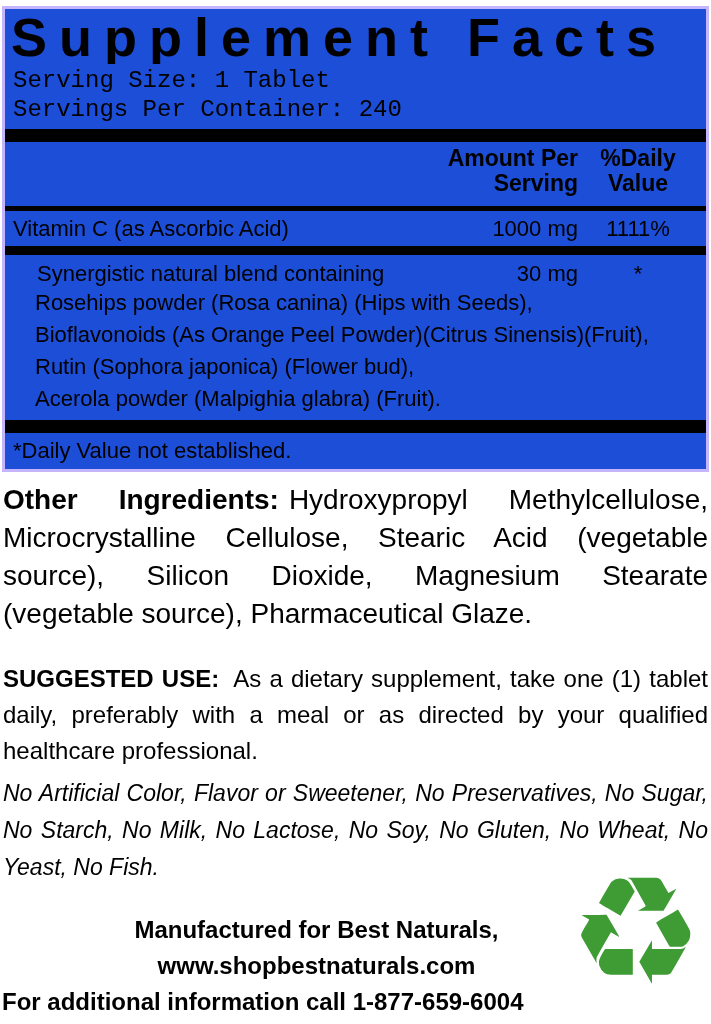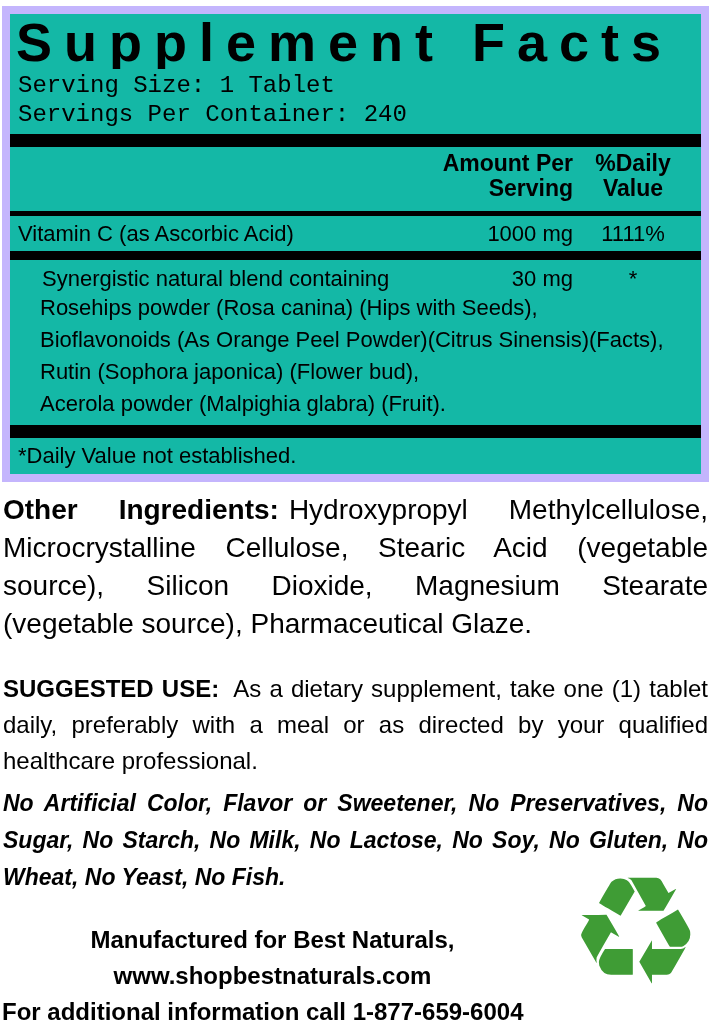--- a/index.html
+++ b/index.html
@@ -4,24 +4,24 @@
 <style>
   html,body{margin:0;padding:0;}
   body{
     width:711px;height:1024px;background:#ffffff;color:#000;
     font-family:"Liberation Sans", sans-serif;
     position:relative;overflow:hidden;
   }
   
   .facts-box{
     margin:6px 2px 0 2px;
-    border:8px solid #c4b5fd;
+    border:3px solid #c4b5fd;
     padding:0 8px;
     box-sizing:border-box;
-    background:#14b8a6;
+    background:#1d4ed8;
   }
   .panel-title{
     margin:1px 0 2px -2px;
     font-size:54px;font-weight:bold;
     letter-spacing:12px;
     white-space:nowrap;overflow:hidden;
     line-height:1.0;
   }
   .serving-line{font-size:24px;line-height:29px;font-family:Liberation Mono, monospace;}
   .bar{background:#000;margin:0 -8px;}
@@ -38,24 +38,24 @@
   .blend-head{font-size:22px;line-height:27px;padding-top:5px;display:flex;margin-left:24px;}
   .blend-item{font-size:22px;line-height:32px;padding-left:22px;white-space:nowrap;overflow:hidden;}
   .footnote{font-size:22px;line-height:25px;padding:5px 0 6px 0;}
   
   .para{margin:0 3px;text-align:justify;}
   .other-ing{margin-top:9px;font-size:28px;line-height:38px;}
   .other-ing .lbl{font-weight:bold;margin-right:10px;}
   .suggested{margin-top:28px;font-size:24px;line-height:36px;}
   .suggested .lbl{font-weight:bold;margin-right:14px;}
   .red{color:#000000;}
-  .disclaimer{margin-top:6px;font-size:23px;line-height:37px;font-weight:bold;font-style:italic;}
+  .disclaimer{margin-top:6px;font-size:23px;line-height:37px;font-weight:normal;font-style:italic;}
   
   .footer{margin-top:26px;position:relative;}
-  .footer-center{width:545px;text-align:center;font-weight:bold;font-size:24px;line-height:36px;}
+  .footer-center{width:545px;text-align:center;font-weight:bold;font-size:24px;line-height:36px;margin-left:44px;}
   .info-line{font-weight:bold;font-size:24px;line-height:36px;margin-left:2px;}
   .recycle{
     position:absolute;right:8px;top:856px;
     font-size:150px;line-height:1;
     font-family:"DejaVu Sans", sans-serif;
     color:#3f9c35;
   }
 </style>
 </head>
 <body>
@@ -88,21 +88,21 @@
   </div>
 
   <div class="bar med"></div>
 
   <div class="blend-head">
     <div class="col-name">Synergistic natural blend containing</div>
     <div class="col-amount">30 mg</div>
     <div class="col-dv">*</div>
   </div>
   <div class="blend-item">Rosehips powder (Rosa canina) (Hips with Seeds),</div>
-  <div class="blend-item">Bioflavonoids (As Orange Peel Powder)(Citrus Sinensis)(Facts),</div>
+  <div class="blend-item">Bioflavonoids (As Orange Peel Powder)(Citrus Sinensis)(Fruit),</div>
   <div class="blend-item">Rutin (Sophora japonica) (Flower bud),</div>
   <div class="blend-item">Acerola powder (Malpighia glabra) (Fruit).</div>
 
   <div class="bar thick"></div>
 
   <div class="footnote">*Daily Value not established.</div>
 </section>
 
 <p class="para other-ing"><span class="lbl">Other Ingredients:</span><span>Hydroxypropyl Methylcellulose, Microcrystalline Cellulose, Stearic Acid (vegetable source), Silicon Dioxide, Magnesium Stearate (vegetable source), Pharmaceutical Glaze.</span></p>
 

